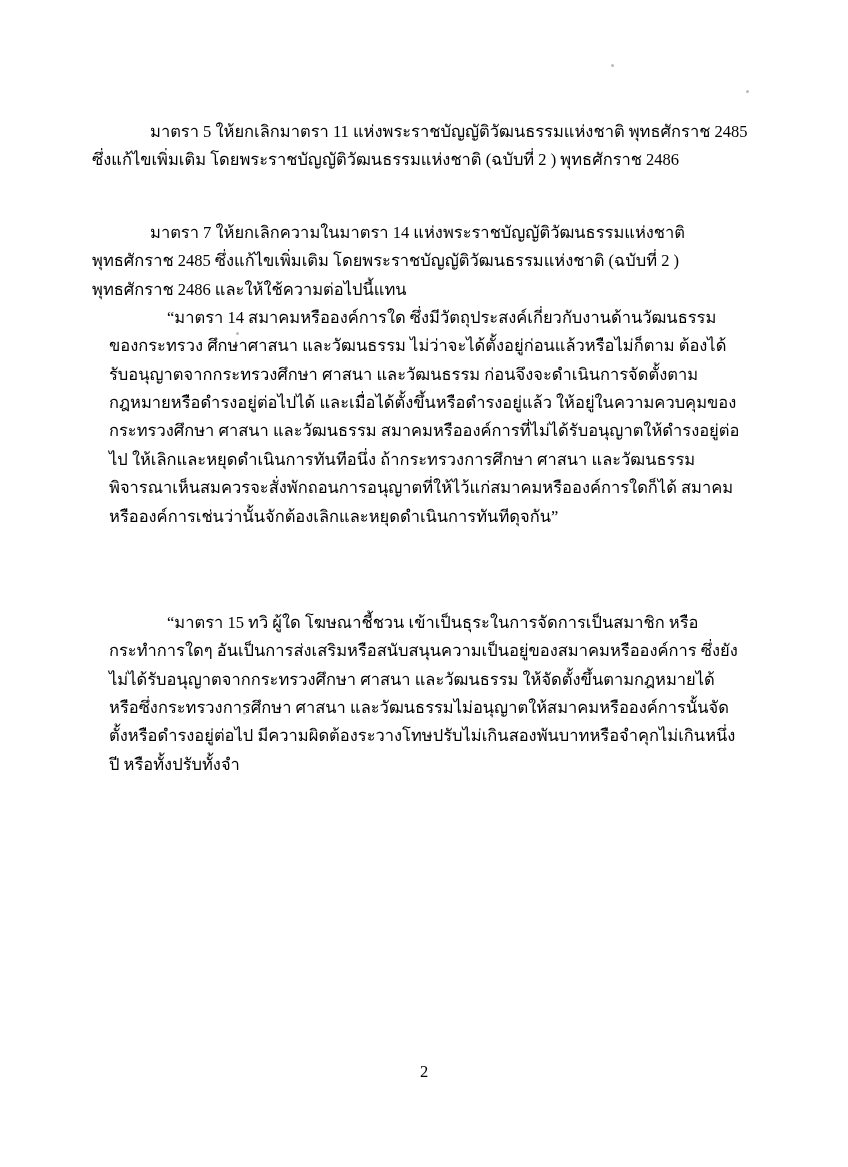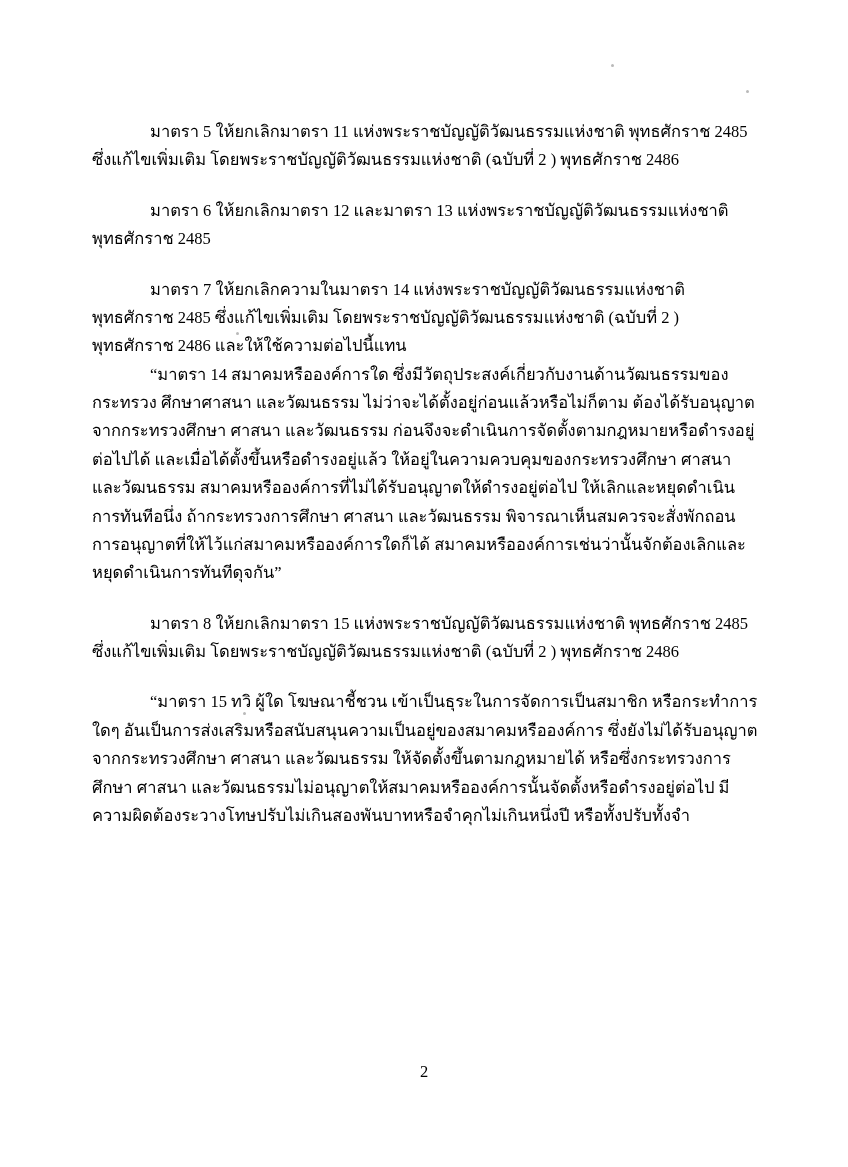--- a/index.html
+++ b/index.html
@@ -34,21 +34,21 @@
     margin-top: 0;
   }
   .indent {
     display: inline-block;
     width: 58px;
   }
   .gap-lg {
     height: 22px;
   }
   .quote-block {
-    margin: 0;
+    margin: 17px;
   }
   .page-number {
     position: absolute;
     left: 0;
     right: 0;
     bottom: 30px;
     text-align: center;
     font-size: 16.5px;
     font-family: "Liberation Serif", "DejaVu Serif", serif;
   }
@@ -71,31 +71,29 @@
   <span class="speck speck-b"></span>
   <span class="speck speck-c"></span>
   <span class="speck speck-d"></span>
 
   <div class="doc-body">
 
     <p class="para"><span class="indent"></span><span>มาตรา 5  ให้ยกเลิกมาตรา 11   แห่งพระราชบัญญัติวัฒนธรรมแห่งชาติ พุทธศักราช 2485 ซึ่งแก้ไขเพิ่มเติม โดยพระราชบัญญัติวัฒนธรรมแห่งชาติ (ฉบับที่ 2 ) พุทธศักราช 2486</span></p>
 
     <div class="gap-lg"></div>
 
-    <p class="para"><span class="indent"></span><span>มาตรา 6  ให้ยกเลิกมาตรา 12 และมาตรา 13  แห่งพระราชบัญญัติวัฒนธรรมแห่งชาติ พุทธศักราช 2485</span></p>
 
     <div class="gap-lg"></div>
 
     <p class="para"><span class="indent"></span><span>มาตรา 7 ให้ยกเลิกความในมาตรา 14  แห่งพระราชบัญญัติวัฒนธรรมแห่งชาติ พุทธศักราช 2485 ซึ่งแก้ไขเพิ่มเติม โดยพระราชบัญญัติวัฒนธรรมแห่งชาติ (ฉบับที่ 2 ) พุทธศักราช 2486 และให้ใช้ความต่อไปนี้แทน</span></p>
 
     <p class="para quote-block"><span class="indent"></span><span>“มาตรา 14 สมาคมหรือองค์การใด ซึ่งมีวัตถุประสงค์เกี่ยวกับงานด้านวัฒนธรรมของกระทรวง ศึกษาศาสนา และวัฒนธรรม ไม่ว่าจะได้ตั้งอยู่ก่อนแล้วหรือไม่ก็ตาม ต้องได้รับอนุญาตจากกระทรวงศึกษา ศาสนา และวัฒนธรรม ก่อนจึงจะดำเนินการจัดตั้งตามกฎหมายหรือดำรงอยู่ต่อไปได้ และเมื่อได้ตั้งขึ้นหรือดำรงอยู่แล้ว ให้อยู่ในความควบคุมของกระทรวงศึกษา ศาสนา และวัฒนธรรม สมาคมหรือองค์การที่ไม่ได้รับอนุญาตให้ดำรงอยู่ต่อไป ให้เลิกและหยุดดำเนินการทันทีอนึ่ง ถ้ากระทรวงการศึกษา ศาสนา และวัฒนธรรม พิจารณาเห็นสมควรจะสั่งพักถอนการอนุญาตที่ให้ไว้แก่สมาคมหรือองค์การใดก็ได้ สมาคมหรือองค์การเช่นว่านั้นจักต้องเลิกและหยุดดำเนินการทันทีดุจกัน”</span></p>
 
     <div class="gap-lg"></div>
 
-    <p class="para"><span class="indent"></span><span>มาตรา 8  ให้ยกเลิกมาตรา 15  แห่งพระราชบัญญัติวัฒนธรรมแห่งชาติ พุทธศักราช 2485 ซึ่งแก้ไขเพิ่มเติม โดยพระราชบัญญัติวัฒนธรรมแห่งชาติ (ฉบับที่ 2 ) พุทธศักราช 2486</span></p>
 
     <div class="gap-lg"></div>
 
 
     <p class="para quote-block"><span class="indent"></span><span>“มาตรา 15 ทวิ ผู้ใด โฆษณาชี้ชวน เข้าเป็นธุระในการจัดการเป็นสมาชิก หรือกระทำการใดๆ อันเป็นการส่งเสริมหรือสนับสนุนความเป็นอยู่ของสมาคมหรือองค์การ ซึ่งยังไม่ได้รับอนุญาตจากกระทรวงศึกษา ศาสนา และวัฒนธรรม ให้จัดตั้งขึ้นตามกฎหมายได้ หรือซึ่งกระทรวงการศึกษา ศาสนา และวัฒนธรรมไม่อนุญาตให้สมาคมหรือองค์การนั้นจัดตั้งหรือดำรงอยู่ต่อไป มีความผิดต้องระวางโทษปรับไม่เกินสองพันบาทหรือจำคุกไม่เกินหนึ่งปี หรือทั้งปรับทั้งจำ</span></p>
 
     <div class="gap-lg"></div>
 
 
   </div>

